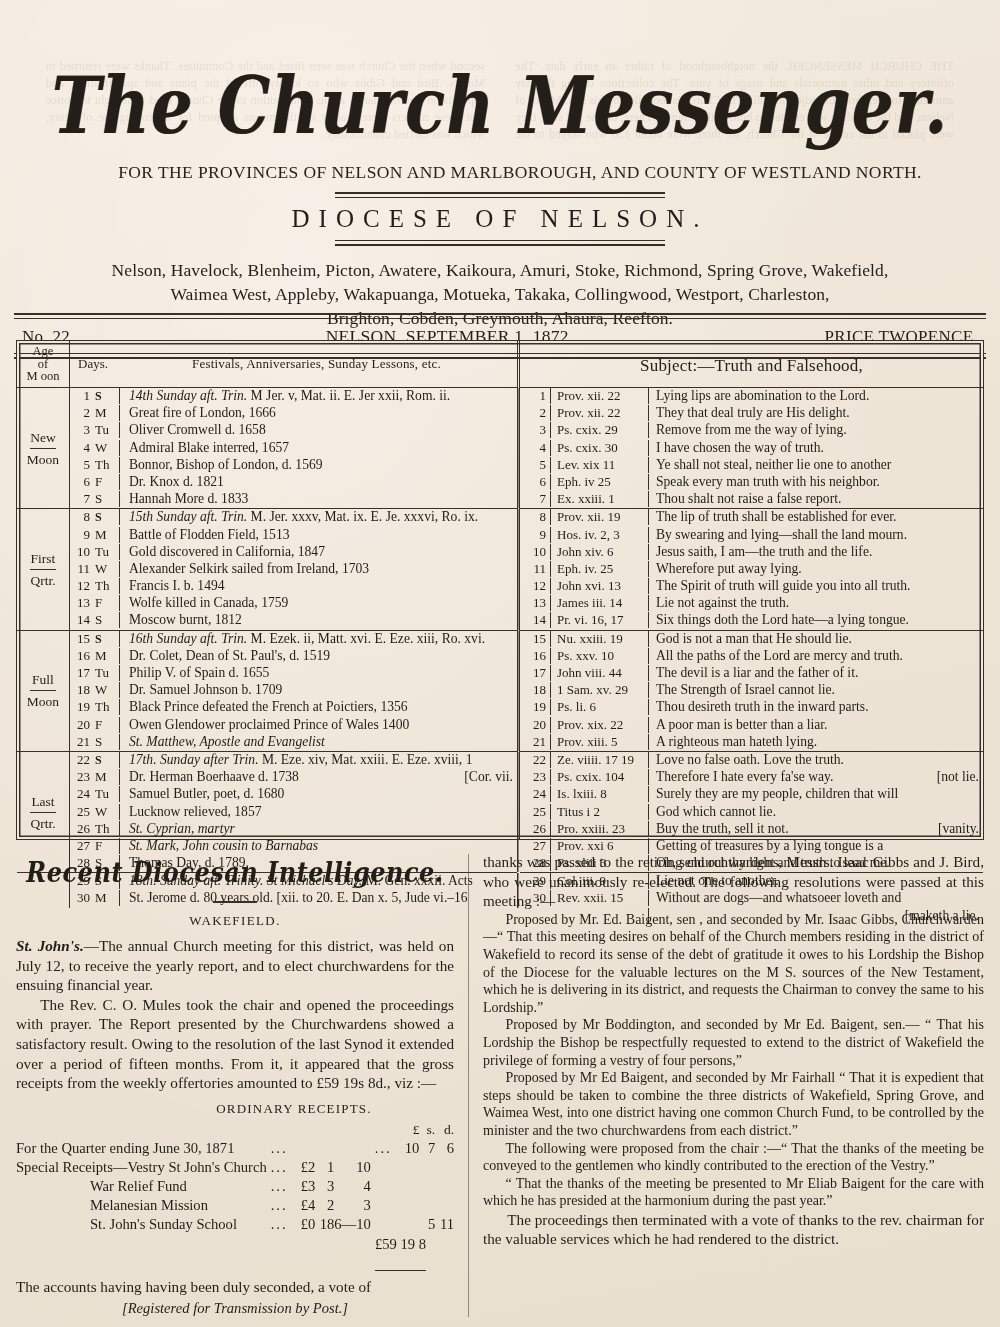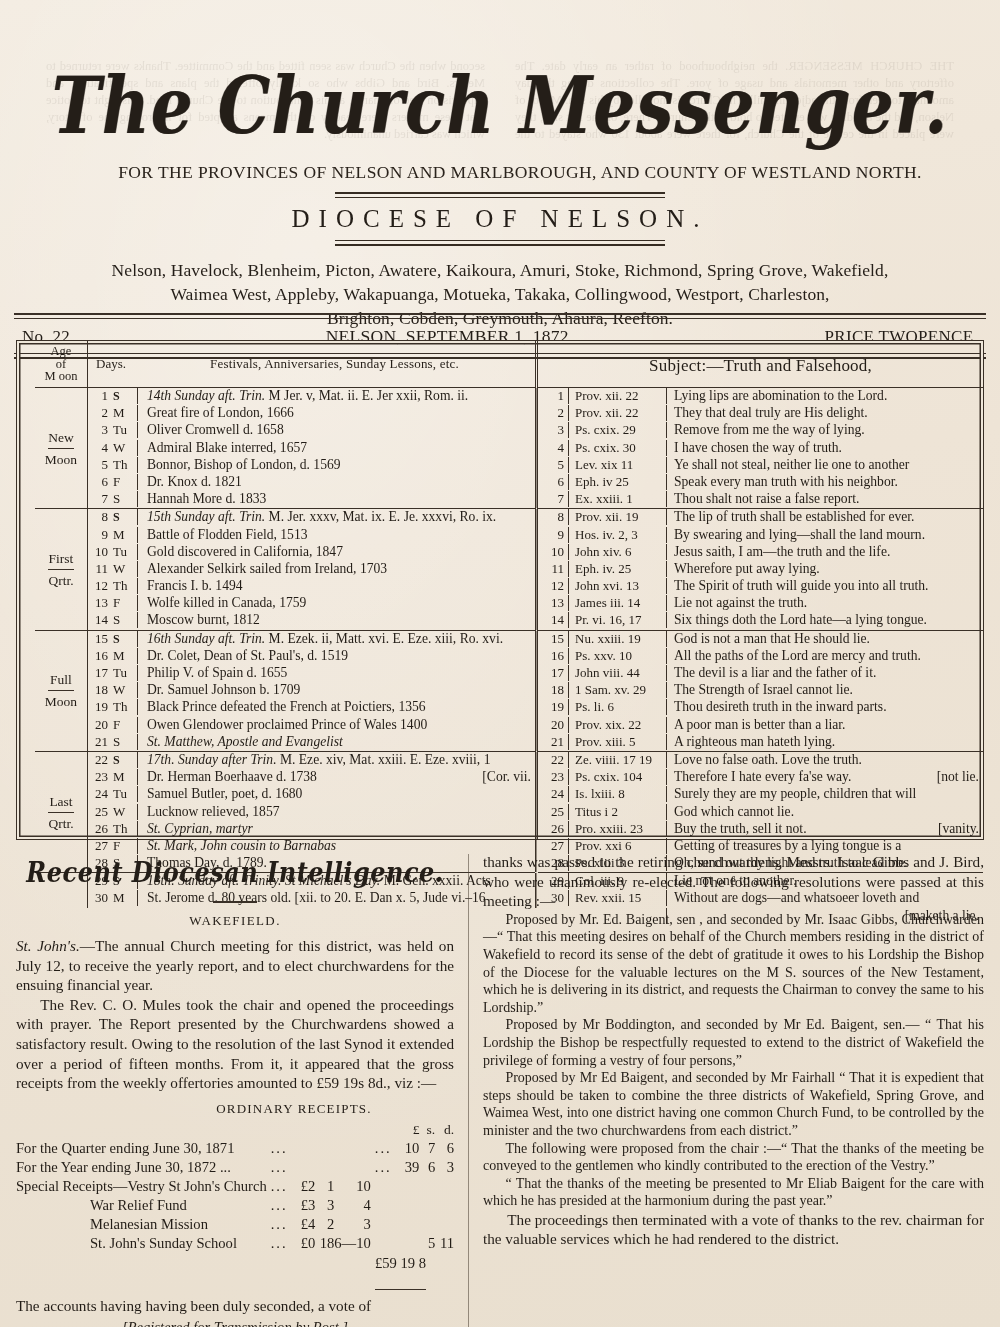--- a/index.html
+++ b/index.html
@@ -123,21 +123,20 @@
   
   .calendar {
     position: absolute;
     left: 16px; right: 16px; top: 340px;
     border: 1px solid #3a3027;
     box-shadow: 0 0 0 2px #efe7da inset, 0 0 0 3.5px #3a3027 inset;
     background: transparent;
     box-sizing: border-box;
     height: 500px;
     display: flex;
-    padding-left: 18px;
   }
   .cal-left  { width: 500px; box-sizing: border-box; padding: 0; position: relative; }
   .cal-split { width: 0; border-left: 1px solid #3a3027; box-shadow: 2px 0 0 #3a3027; margin: 0 2px 0 0; }
   .cal-right { flex: 1; box-sizing: border-box; position: relative; }
 
   .cal-head {
     height: 46px;
     display: flex;
     align-items: center;
     border-bottom: 1px solid #3a3027;
@@ -232,21 +231,21 @@
     margin-bottom: 7px;
   }
   p.body {
     margin: 0 0 0 0;
     font-size: 15.2px;
     line-height: 19.6px;
     text-align: justify;
     text-indent: 1.6em;
   }
   p.body.noind { text-indent: 0; }
-  p.body i { font-style: italic; }
+  p.body i { font-style: italic; font-weight: bold; }
 
   .receipts-title {
     text-align: center;
     font-size: 13px;
     letter-spacing: 1.2px;
     margin: 8px 0 3px 118px;
   }
   table.receipts {
     width: 100%;
     border-collapse: collapse;
@@ -715,31 +714,20 @@
           <tr>
             <td class="lbl">For the Quarter ending June 30, 1871</td>
             <td class="dots">...</td>
             <td class="pound"></td>
             <td class="num"></td>
             <td class="num2"></td>
             <td class="dots">...</td>
             <td class="pound">10</td>
             <td class="num">7</td>
             <td class="num">6</td>
-          </tr>
-          <tr>
-            <td class="lbl">For the Year ending June 30, 1872 ...</td>
-            <td class="dots">...</td>
-            <td class="pound"></td>
-            <td class="num"></td>
-            <td class="num2"></td>
-            <td class="dots">...</td>
-            <td class="pound">39</td>
-            <td class="num">6</td>
-            <td class="num">3</td>
           </tr>
           <tr>
             <td class="lbl">Special Receipts—Vestry St John's Church</td>
             <td class="dots">...</td>
             <td class="pound">£2</td>
             <td class="num">1</td>
             <td class="num2">10</td>
             <td class="dots"></td>
             <td class="pound"></td>
             <td class="num"></td>

